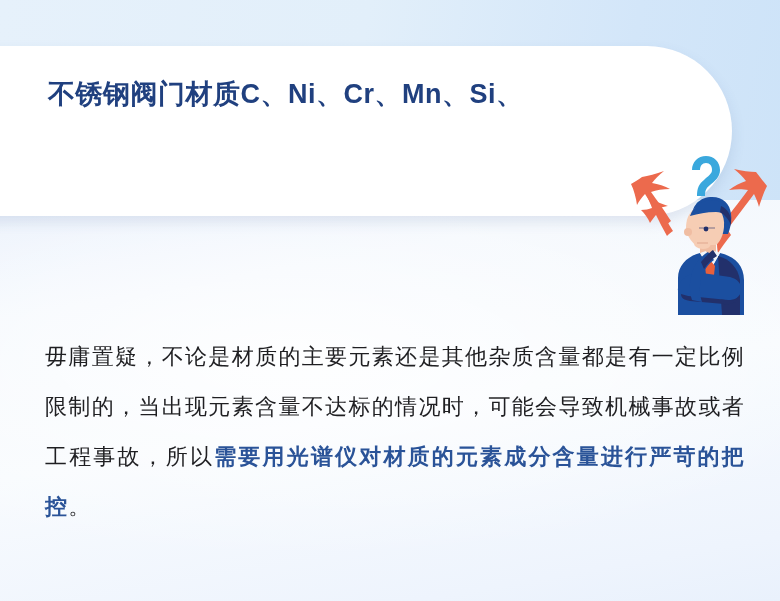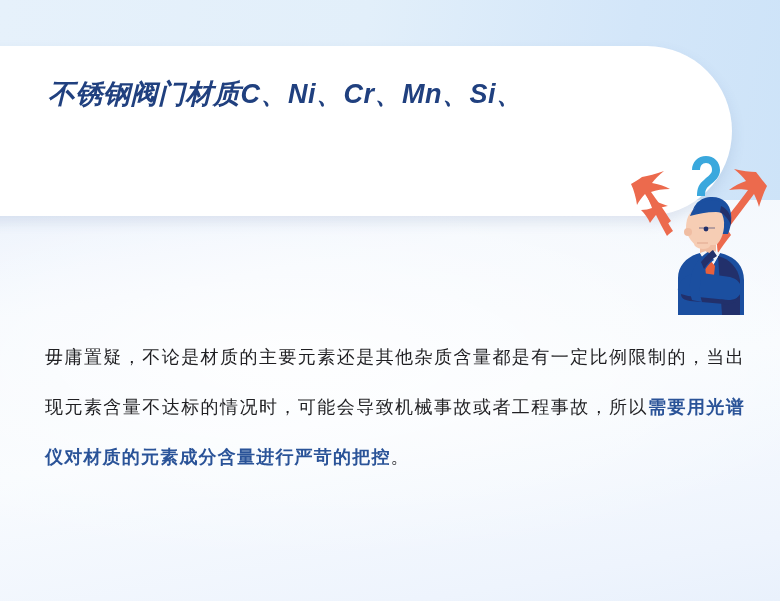--- a/index.html
+++ b/index.html
@@ -61,40 +61,39 @@
     top: 24px;
     width: 620px;
   }
   .title-line {
     color: #20407f;
     font-size: 27px;
     font-weight: 700;
     letter-spacing: 0.5px;
     line-height: 48px;
     white-space: nowrap;
-    font-style: italic;
   }
 
   
   .illustration {
     position: absolute;
     left: 618px;
     top: 150px;
     width: 162px;
     height: 165px;
   }
   .illustration svg { display: block; }
 
   
   .body-text {
     position: absolute;
     left: 45px;
     top: 332px;
     width: 700px;
-    font-size: 18px;
+    font-size: 22px;
     line-height: 50px;
     color: #1f1f22;
     letter-spacing: 1.2px;
     text-align: justify;
     text-justify: inter-character;
   }
   .hl {
     color: #2a5398;
     font-weight: 700;
   }

